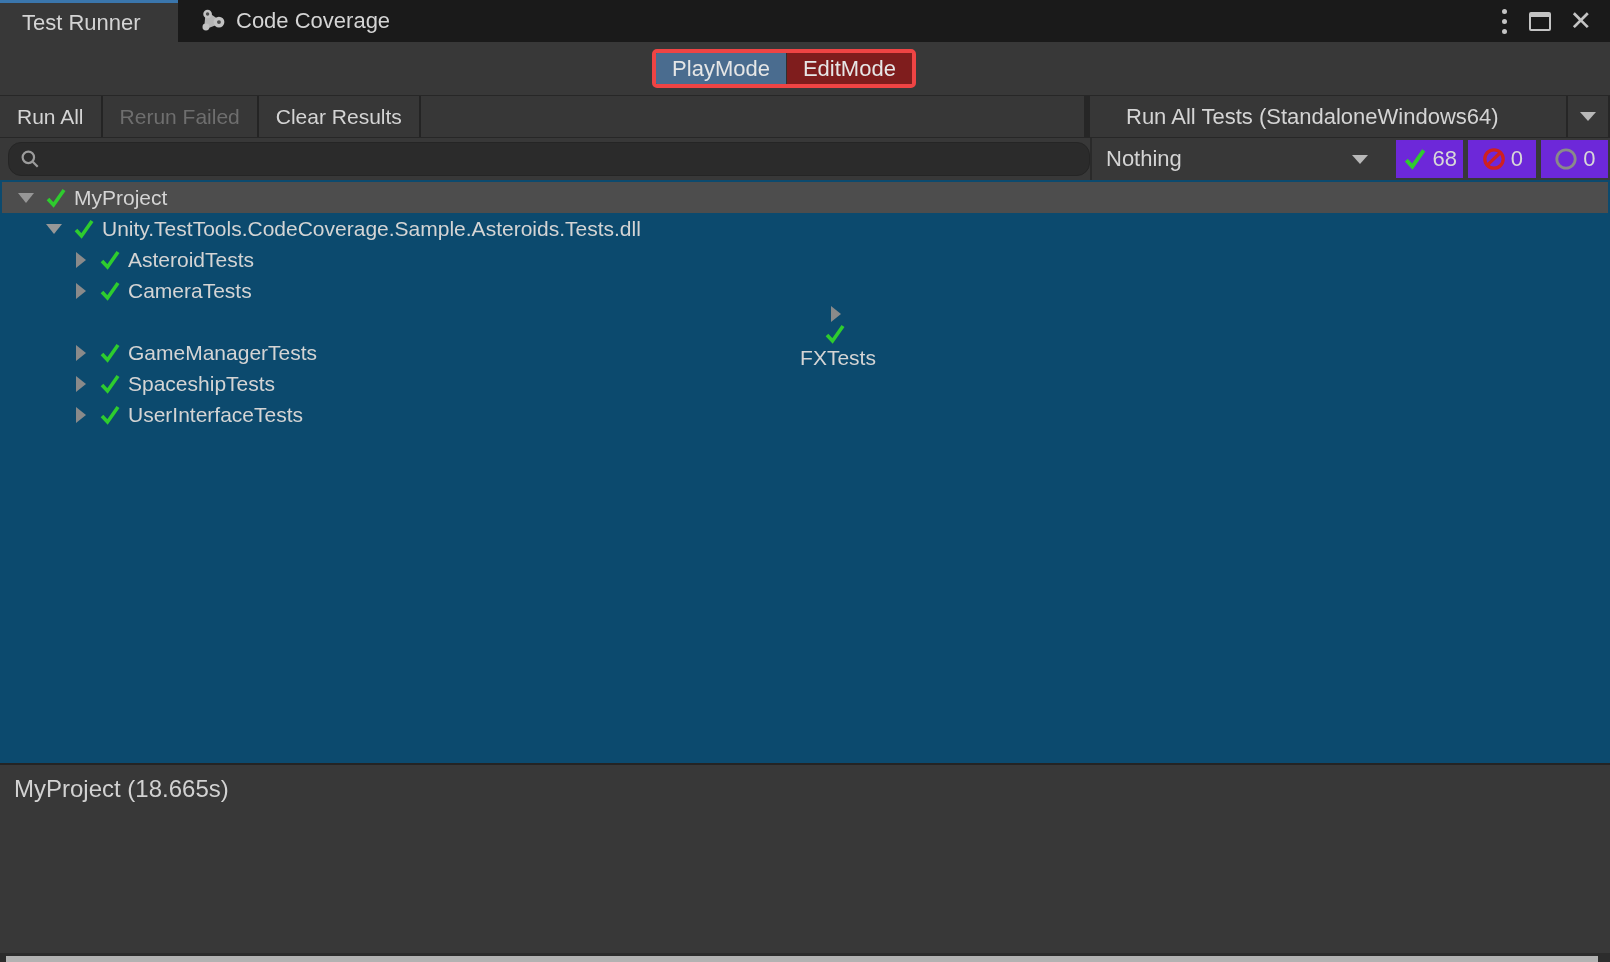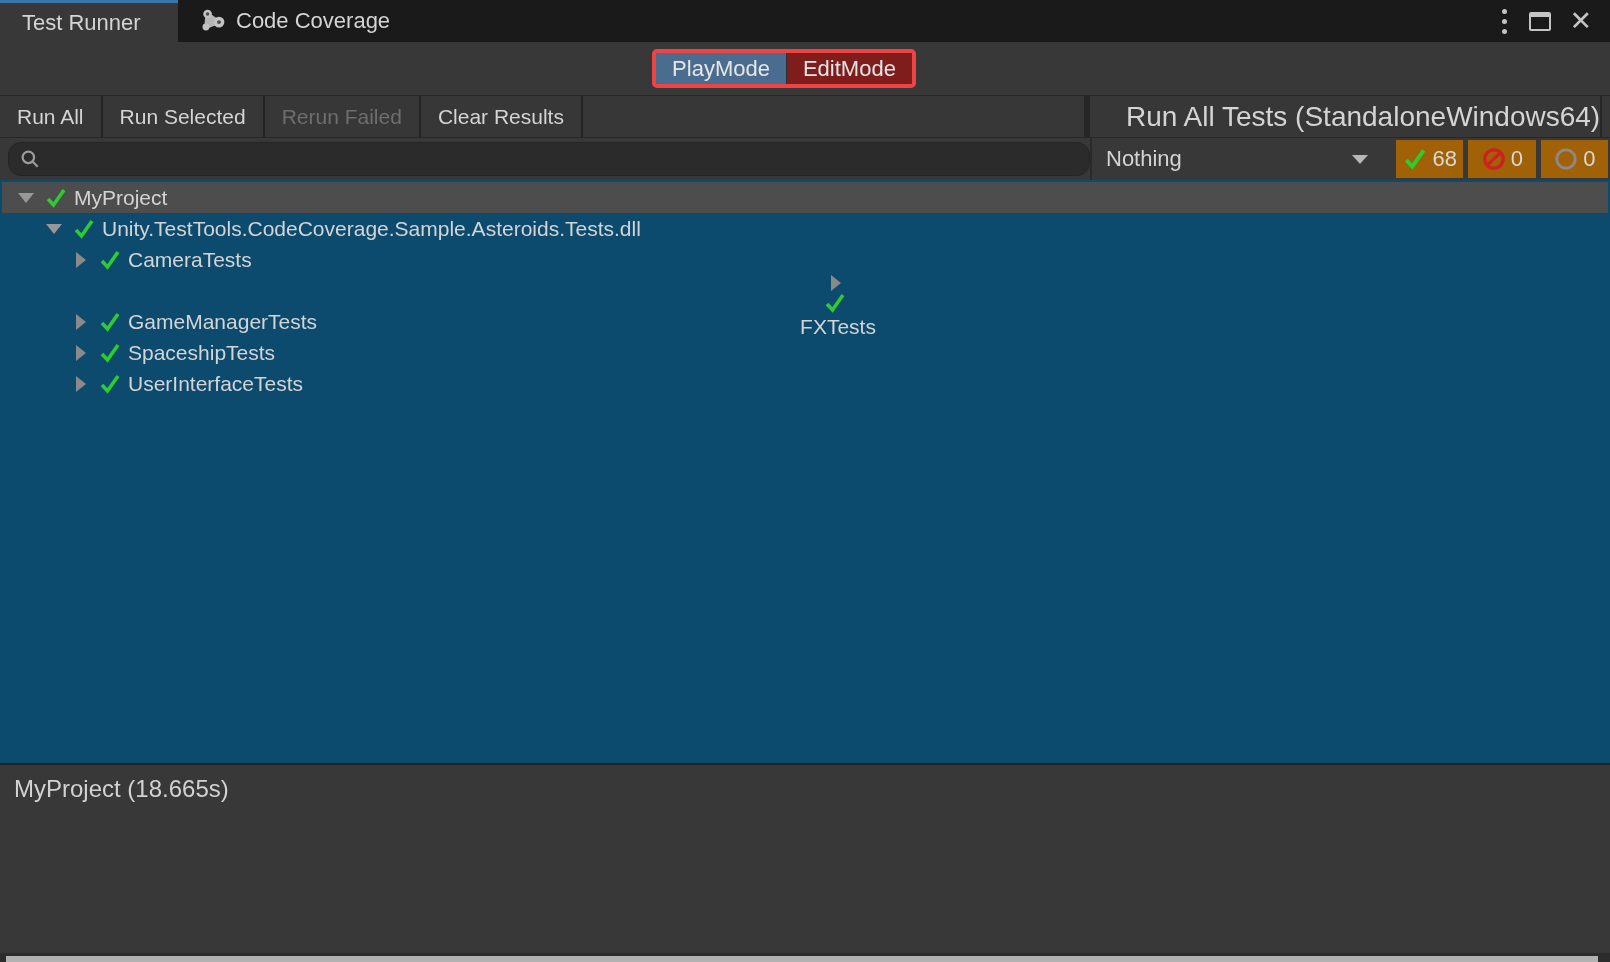--- a/index.html
+++ b/index.html
@@ -28,37 +28,37 @@
 
   
   .toolbar { height:43px; display:flex; flex:none; background:#373737;
              border-top:1px solid #272727; border-bottom:1px solid #272727;justify-content:center; }
   .tb-btn { display:flex; align-items:center; padding:0 17px; font-size:21px; color:#d4d4d4;
             background:#373737; border-right:2px solid #242424; white-space:nowrap; }
   .tb-btn.disabled { color:#6e6e6e; }
   .tb-fill { flex:1; background:#373737; }
   .tb-gap { width:6px; background:#262626; flex:none; }
   .tb-run-dd { width:520px; flex:none; display:flex; align-items:center; background:#373737; }
-  .tb-run-dd .dd-label { flex:1; padding-left:36px; font-size:28px; color:#d4d4d4; white-space:nowrap; }
+  .tb-run-dd .dd-label { flex:1; padding-left:36px; font-size:22px; color:#d4d4d4; white-space:nowrap; }
   .dd-sep { width:2px; height:100%; background:#262626; flex:none; }
   .dd-arrow-cell { width:40px; height:100%; display:flex; align-items:center; justify-content:center; flex:none; }
   .caret-down { width:0; height:0; border-left:8px solid transparent; border-right:8px solid transparent; border-top:9px solid #b8b8b8; }
 
   
   .filter-row { height:42px; display:flex; align-items:center; flex:none; background:#383838; }
   .search-wrap { width:1082px; height:34px; margin-left:8px; background:#2b2b2b; border:1px solid #252525;
                  border-radius:13px; display:flex; align-items:center; padding:0 10px; flex:none; }
   .search-wrap input { flex:1; background:transparent; border:none; outline:none; color:#d4d4d4; font-size:20px;
                        font-family:"Liberation Sans", sans-serif; margin-left:8px; }
   .enum-dd { flex:none; width:300px; height:100%; display:flex; align-items:center;
              border-left:2px solid #2a2a2a; padding-left:14px; }
   .enum-dd .dd-label { flex:1; font-size:22px; color:#d4d4d4; }
   .enum-dd .caret-down { margin-right:22px; border-left-width:8px; border-right-width:8px; border-top-width:9px; }
   .counts { flex:1; height:100%; display:flex; gap:5px; padding:2px 2px 2px 6px; }
-  .count-btn { flex:1; background:#a16207; display:flex; align-items:center; justify-content:center; gap:4px;
+  .count-btn { flex:1; background:#6d28d9; display:flex; align-items:center; justify-content:center; gap:4px;
                font-size:22px; color:#d8d8d8; }
   .count-btn svg { flex:none; }
 
   
   .tree { height:583px; flex:none; background:#0c4a6e; overflow:hidden; padding-top:2px; }
   .tree-row { height:31px; display:flex; align-items:center; margin:0 2px; color:#d4d4d4; font-size:21px; white-space:nowrap; }
   .tree-row.selected { background:#4d4d4d; }
   .tri-down { width:0; height:0; border-left:8px solid transparent; border-right:8px solid transparent; border-top:10px solid #979797; margin-right:10px; margin-left:6px; }
   .tri-right { width:0; height:0; border-top:8px solid transparent; border-bottom:8px solid transparent; border-left:10px solid #8a8a8a; margin-right:12px; margin-left:8px; }
   .chk { width:24px; height:24px; margin-right:6px; flex:none; }
@@ -110,23 +110,20 @@
       <div class="seg-btn">
         <span>EditMode</span>
       </div>
     </div>
   </div>
 
   <div class="toolbar">
     <div class="tb-btn">
       <span>Run All</span>
     </div>
-    <div class="tb-btn">
-      <span>Run Selected</span>
-    </div>
     <div class="tb-btn disabled">
       <span>Rerun Failed</span>
     </div>
     <div class="tb-btn">
       <span>Clear Results</span>
     </div>
     <div class="tb-fill"></div>
     <div class="tb-gap"></div>
     <div class="tb-run-dd">
       <span class="dd-label">Run All Tests (StandaloneWindows64)</span>
@@ -186,20 +183,27 @@
         <svg class="chk" viewBox="0 0 24 24">
           <polyline points="4,13 9.5,19 20,4" fill="none" stroke="#2ecc2e" stroke-width="3.6"></polyline>
         </svg>
         <span>Unity.TestTools.CodeCoverage.Sample.Asteroids.Tests.dll</span>
       </div>
       <div class="tree-row" style="padding-left: 66px;">
         <span class="tri-right"></span>
         <svg class="chk" viewBox="0 0 24 24">
           <polyline points="4,13 9.5,19 20,4" fill="none" stroke="#2ecc2e" stroke-width="3.6"></polyline>
         </svg>
+        <span>AsteroidTests</span>
+      </div>
+      <div class="tree-row" style="padding-left: 66px;">
+        <span class="tri-right"></span>
+        <svg class="chk" viewBox="0 0 24 24">
+          <polyline points="4,13 9.5,19 20,4" fill="none" stroke="#2ecc2e" stroke-width="3.6"></polyline>
+        </svg>
         <span>CameraTests</span>
       </div>
       <div class="tree-row" style="padding-left: 66px; flex-direction: column;">
         <span class="tri-right"></span>
         <svg class="chk" viewBox="0 0 24 24">
           <polyline points="4,13 9.5,19 20,4" fill="none" stroke="#2ecc2e" stroke-width="3.6"></polyline>
         </svg>
         <span>FXTests</span>
       </div>
       <div class="tree-row" style="padding-left: 66px;">

